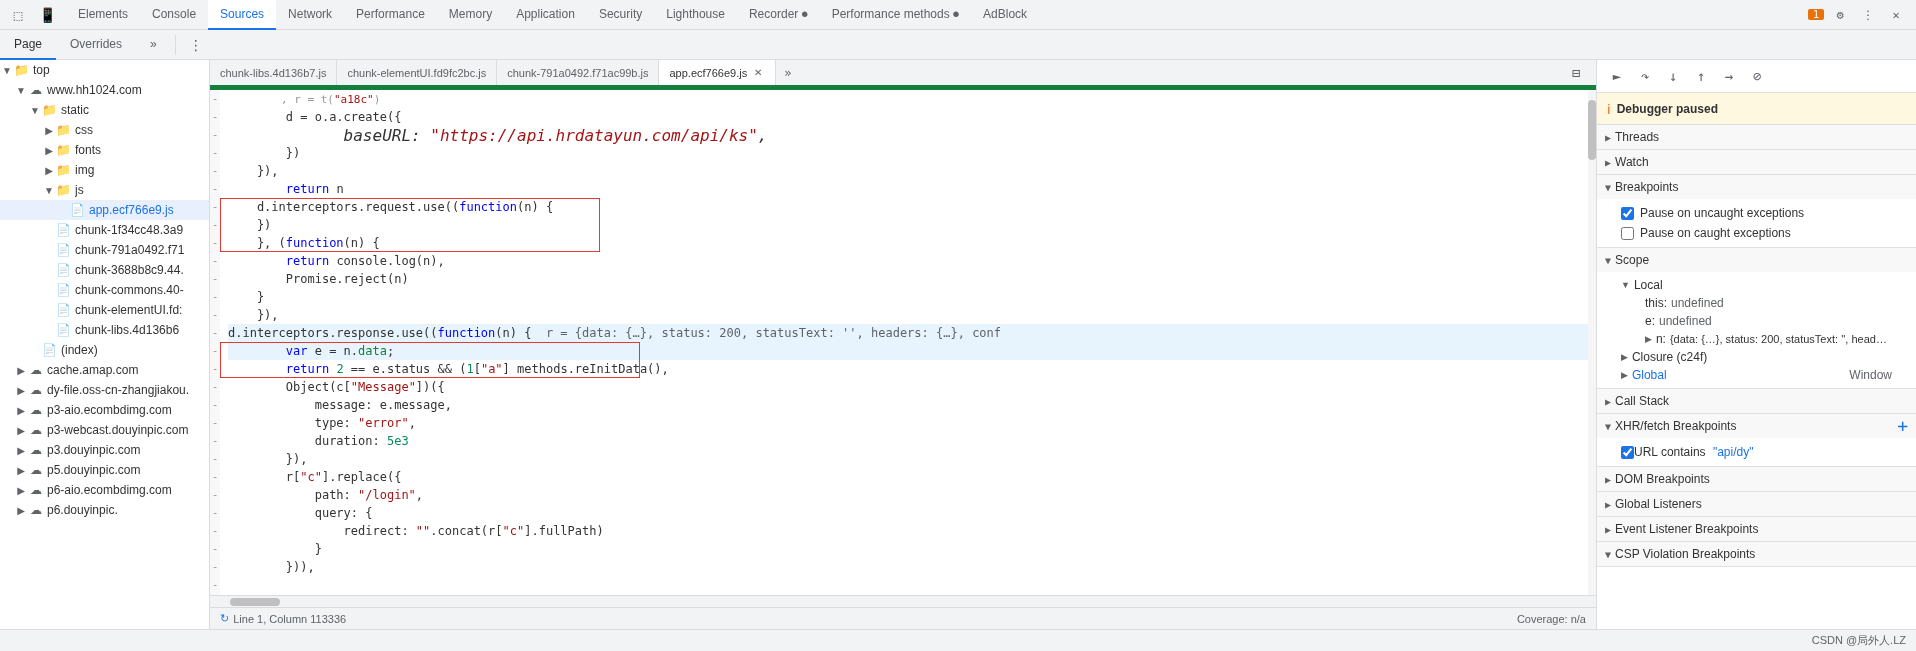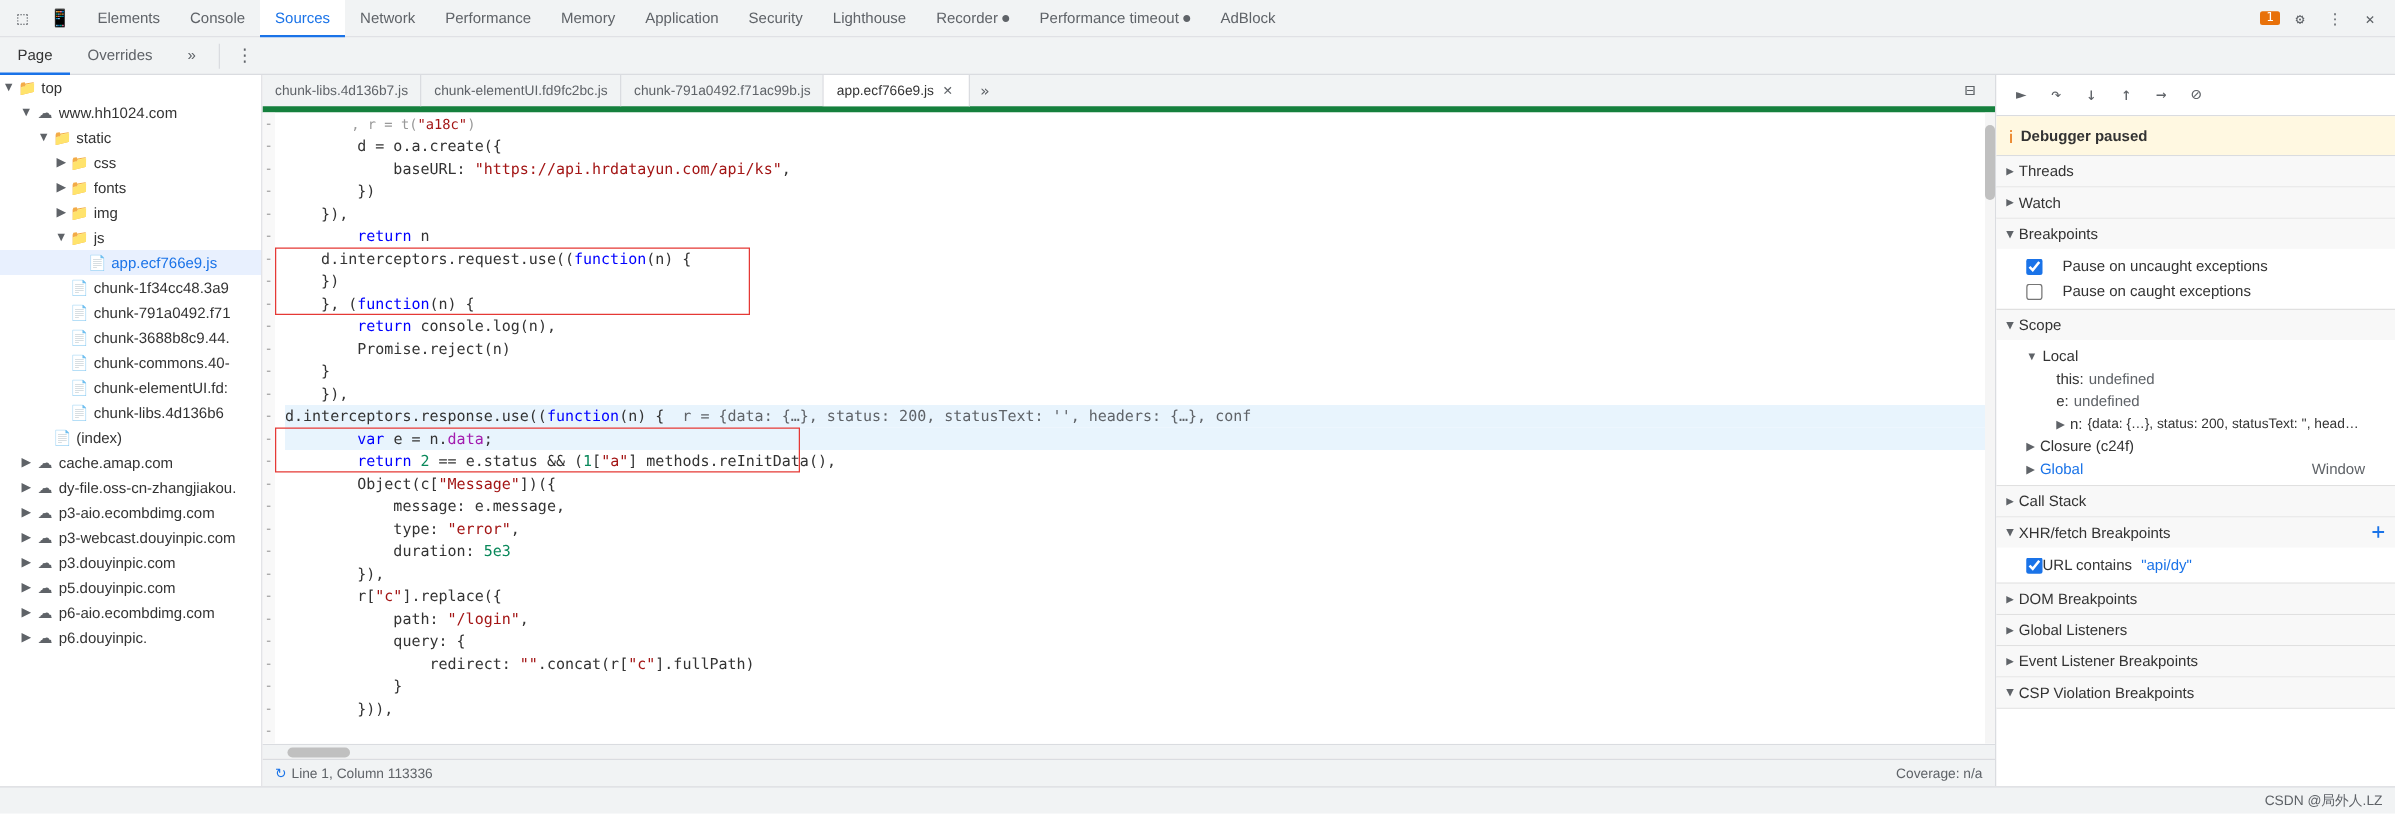--- a/index.html
+++ b/index.html
@@ -50,21 +50,21 @@
     .code-editor { flex: 1; display: flex; overflow: hidden; background: #fff; position: relative; }
     .line-numbers-markers { padding: 0; background: #f8f8f8; min-width: 10px; flex-shrink: 0; }
     .code-content { flex: 1; overflow: auto; padding: 0 8px; position: relative; }
     .code-line { display: flex; height: 18px; align-items: center; font-size: 12px; white-space: pre; }
     .code-line.highlighted { background: #fff3e0; }
 
     
     .kw { color: #0000ff; }
     .str { color: #a31515; }
     .num { color: #09885a; }
-    .prop { color: #a21caf; text-align: center; }
+    .prop { color: #15803d; text-align: center; }
 
     
     .status-bar { height: 22px; background: #f1f3f4; border-top: 1px solid #dadce0; display: flex; align-items: center; padding: 0 10px; color: #5f6368; font-size: 11px; flex-shrink: 0; font-family: Arial, sans-serif; }
     .status-bar-right { margin-left: auto; }
     .status-spin { color: #1a73e8; margin-right: 4px; }
 
     
     .hscroll-bar { height: 12px; background: #f1f3f4; border-top: 1px solid #dadce0; display: flex; align-items: center; flex-shrink: 0; }
     .hscroll-thumb { height: 8px; background: #c0c0c0; border-radius: 4px; width: 60px; margin-left: 20px; }
 
@@ -75,21 +75,21 @@
     .dbg-paused { display: flex; align-items: center; gap: 6px; padding: 6px 10px; background: #fff8e1; border-bottom: 1px solid #dadce0; flex-shrink: 0; }
     .dbg-paused-icon { color: #e8710a; font-size: 14px; }
     .dbg-paused-text { font-size: 12px; font-weight: bold; font-family: Arial, sans-serif; color: #333; }
 
     .dbg-section { border-bottom: 1px solid #e0e0e0; }
     .dbg-section-header { display: flex; align-items: center; padding: 4px 8px; cursor: pointer; height: 24px; background: #f8f8f8; }
     .dbg-section-arrow { color: #5f6368; font-size: 10px; margin-right: 4px; }
     .dbg-section-label { font-size: 12px; color: #333; font-family: Arial, sans-serif; font-weight: 500; }
     .dbg-section-content { padding: 4px 16px; }
     .dbg-checkbox { width: 13px; height: 13px; accent-color: #1a73e8; }
-    .dbg-checkbox-row { display: flex; align-items: center; gap: 16px; padding: 3px 8px; font-size: 12px; font-family: Arial, sans-serif; }
+    .dbg-checkbox-row { display: flex; align-items: center; gap: 6px; padding: 3px 8px; font-size: 12px; font-family: Arial, sans-serif; }
     .dbg-scope-row { display: flex; align-items: center; gap: 4px; padding: 2px 8px; font-size: 12px; font-family: Arial, sans-serif; cursor: pointer; }
     .dbg-scope-arrow { color: #5f6368; font-size: 9px; }
     .dbg-scope-key { color: #333; }
     .dbg-scope-val { color: #c41a16; }
     .dbg-scope-val.gray { color: #5f6368; }
     .dbg-expand { padding-left: 24px; }
     .dbg-add-btn { margin-left: auto; color: #1a73e8; font-size: 18px; cursor: pointer; line-height: 1; }
     .dbg-xhr-row { display: flex; align-items: center; padding: 3px 8px; font-size: 12px; font-family: Arial, sans-serif; }
     .dbg-xhr-label { color: #333; }
     .dbg-xhr-val { color: #1a73e8; margin-left: 4px; }
@@ -118,21 +118,21 @@
     <div class="nav-tab">Elements</div>
     <div class="nav-tab">Console</div>
     <div class="nav-tab active">Sources</div>
     <div class="nav-tab">Network</div>
     <div class="nav-tab">Performance</div>
     <div class="nav-tab">Memory</div>
     <div class="nav-tab">Application</div>
     <div class="nav-tab">Security</div>
     <div class="nav-tab">Lighthouse</div>
     <div class="nav-tab">Recorder ⏺</div>
-    <div class="nav-tab">Performance timeout ⏺</div>
+    <div class="nav-tab">Performance methods ⏺</div>
     <div class="nav-tab">AdBlock</div>
   </div>
   <div class="nav-right">
     <span class="badge">1</span>
     <div class="nav-right-icon">⚙</div>
     <div class="nav-right-icon">⋮</div>
     <div class="nav-right-icon">✕</div>
   </div>
 </div>
 
@@ -363,21 +363,21 @@
 
         <div class="code-line">
           <span style="color:#999; font-size:11px;">        , r = t(<span class="str">"a18c"</span>)</span>
         </div>
 
         <div class="code-line">
           <span style="font-size:12px;">        d = o.a.create({</span>
         </div>
 
         <div class="code-line">
-          <span style="font-size:12px;">            baseURL: <span class="str">"https://api.hrdatayun.com/api/ks"</span>,</span>
+          <span style="font-size:16px;font-style:italic;">            baseURL: <span class="str">"https://api.hrdatayun.com/api/ks"</span>,</span>
         </div>
 
 
         <div class="code-line">
           <span style="font-size:12px;">        })</span>
         </div>
 
         <div class="code-line">
           <span style="font-size:12px;">    }),</span>
         </div>

